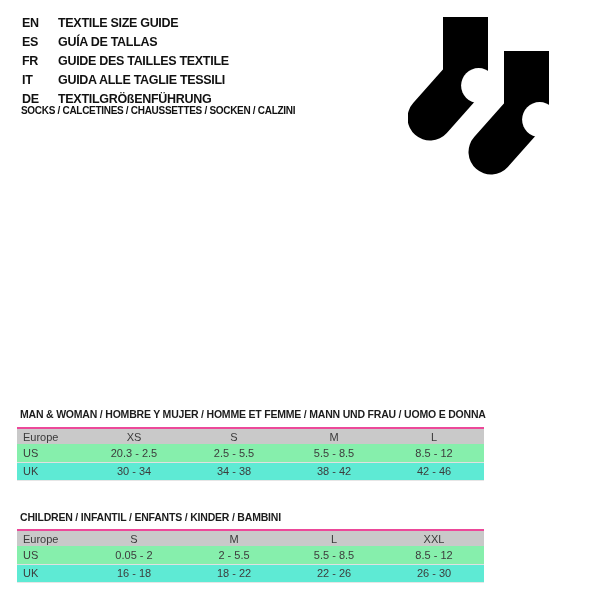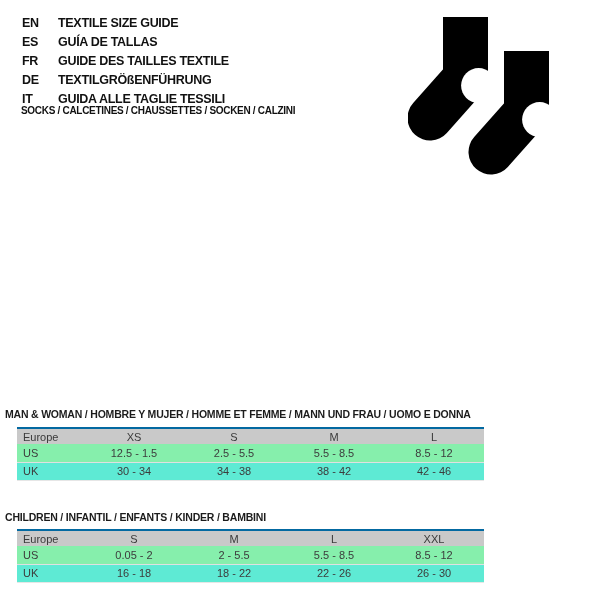--- a/index.html
+++ b/index.html
@@ -25,41 +25,41 @@
     position:absolute; left:21px; top:105px;
     font-size:10px; font-weight:700; color:#111111;
     letter-spacing:-0.3px; white-space:nowrap;
   }
 
   
   .socks-icon { position:absolute; left:408px; top:14px; width:150px; height:164px; }
 
   
   .table-title {
-    position:absolute; left:5px;
+    position:absolute; left:20px;
     font-size:10.5px; font-weight:700; color:#1c1c1c;
     letter-spacing:-0.2px; white-space:nowrap;
   }
   #title-adult { top:408px; }
   #title-children { top:511px; }
 
   
   table.size-table {
     position:absolute; left:17px; width:467px;
     border-collapse:collapse; table-layout:fixed;
     font-size:11px; color:#3c3c3c;
   }
   #table-adult { top:427px; }
   #table-children { top:529px; }
   .size-table th, .size-table td {
     font-weight:400; height:18px; padding:0;
     text-align:center; vertical-align:middle; white-space:nowrap;
   }
   .size-table thead th {
-    background:#c9c9c9; border-top:2px solid #0369a1;
+    background:#c9c9c9; border-top:2px solid #ec4899;
     color:#3a3a3a; height:16px;
   }
   .size-table .col-label { text-align:left; padding-left:6px; }
   .size-table tr.row-us td { background:#86efac; }
   .size-table tr.row-uk td {
     background:#5eead4;
     border-top:1px solid #e0e0e0;
     border-bottom:1px solid #e6e6e6;
   }
 </style>
@@ -73,26 +73,26 @@
   </div>
   <div class="lang-row">
     <span class="lang-code">ES</span>
     <span class="lang-label">GUÍA DE TALLAS</span>
   </div>
   <div class="lang-row">
     <span class="lang-code">FR</span>
     <span class="lang-label">GUIDE DES TAILLES TEXTILE</span>
   </div>
   <div class="lang-row">
+    <span class="lang-code">IT</span>
+    <span class="lang-label">GUIDA ALLE TAGLIE TESSILI</span>
+  </div>
+  <div class="lang-row">
     <span class="lang-code">DE</span>
     <span class="lang-label">TEXTILGRÖßENFÜHRUNG</span>
-  </div>
-  <div class="lang-row">
-    <span class="lang-code">IT</span>
-    <span class="lang-label">GUIDA ALLE TAGLIE TESSILI</span>
   </div>
 </div>
 
 <div class="category-line">SOCKS / CALCETINES / CHAUSSETTES / SOCKEN / CALZINI</div>
 
 <svg class="socks-icon" viewBox="0 0 150 164" xmlns="http://www.w3.org/2000/svg" aria-hidden="true">
   <g>
     <rect x="35" y="3" width="45" height="64" fill="#000000"></rect>
     <line x1="57.5" y1="64" x2="22" y2="104" stroke="#000000" stroke-width="45" stroke-linecap="round"></line>
     <circle cx="70.6" cy="71.6" r="17.5" fill="#ffffff"></circle>
@@ -118,21 +118,21 @@
       <th class="col-label">Europe</th>
       <th>XS</th>
       <th>S</th>
       <th>M</th>
       <th>L</th>
     </tr>
   </thead>
   <tbody>
     <tr class="row-us">
       <td class="col-label">US</td>
-      <td>12.5 - 1.5</td>
+      <td>20.3 - 2.5</td>
       <td>2.5 - 5.5</td>
       <td>5.5 - 8.5</td>
       <td>8.5 - 12</td>
     </tr>
     <tr class="row-uk">
       <td class="col-label">UK</td>
       <td>30 - 34</td>
       <td>34 - 38</td>
       <td>38 - 42</td>
       <td>42 - 46</td>

